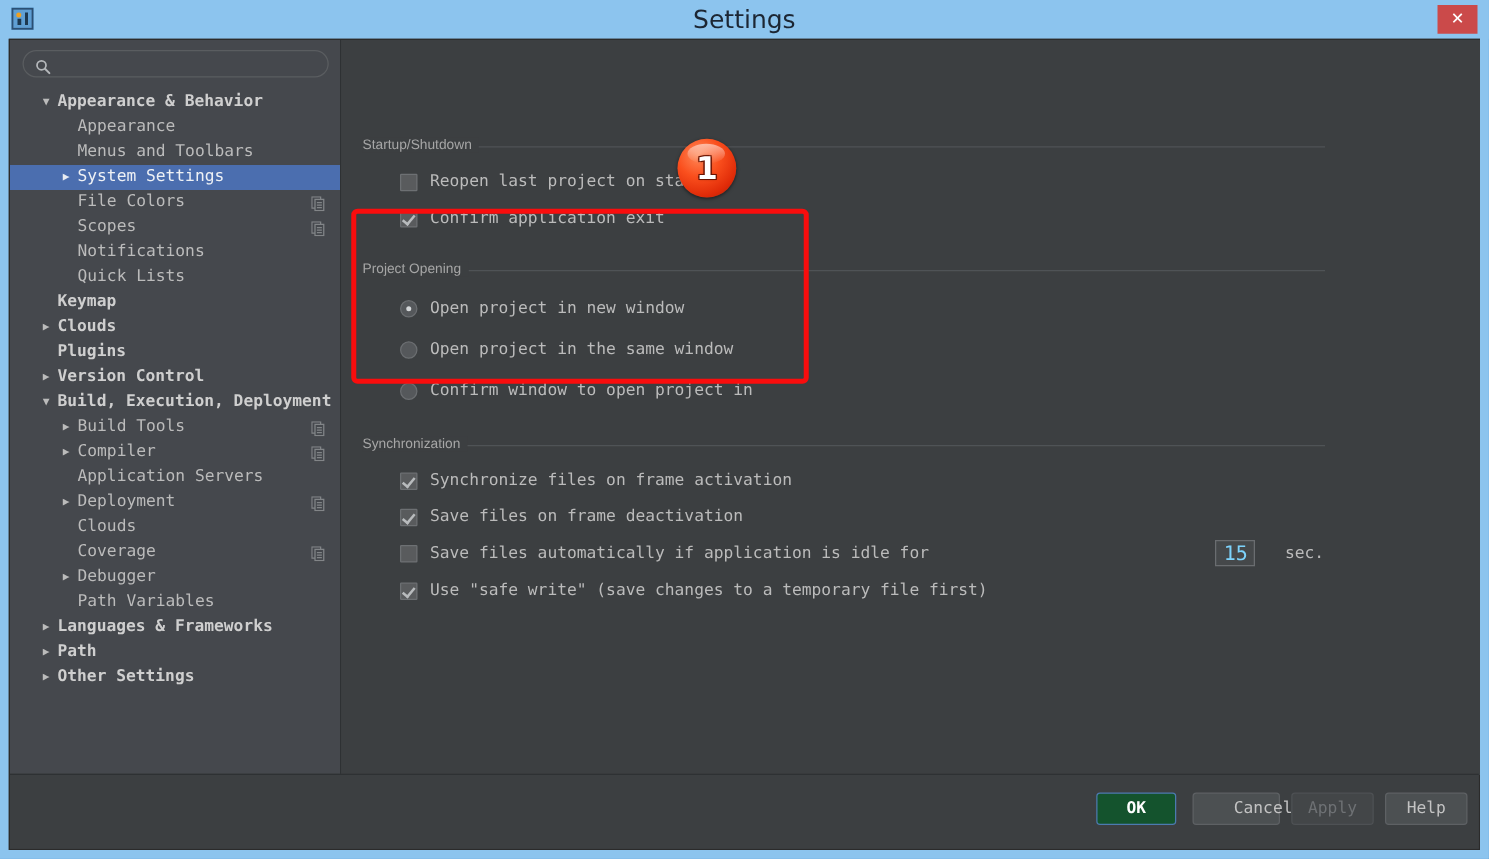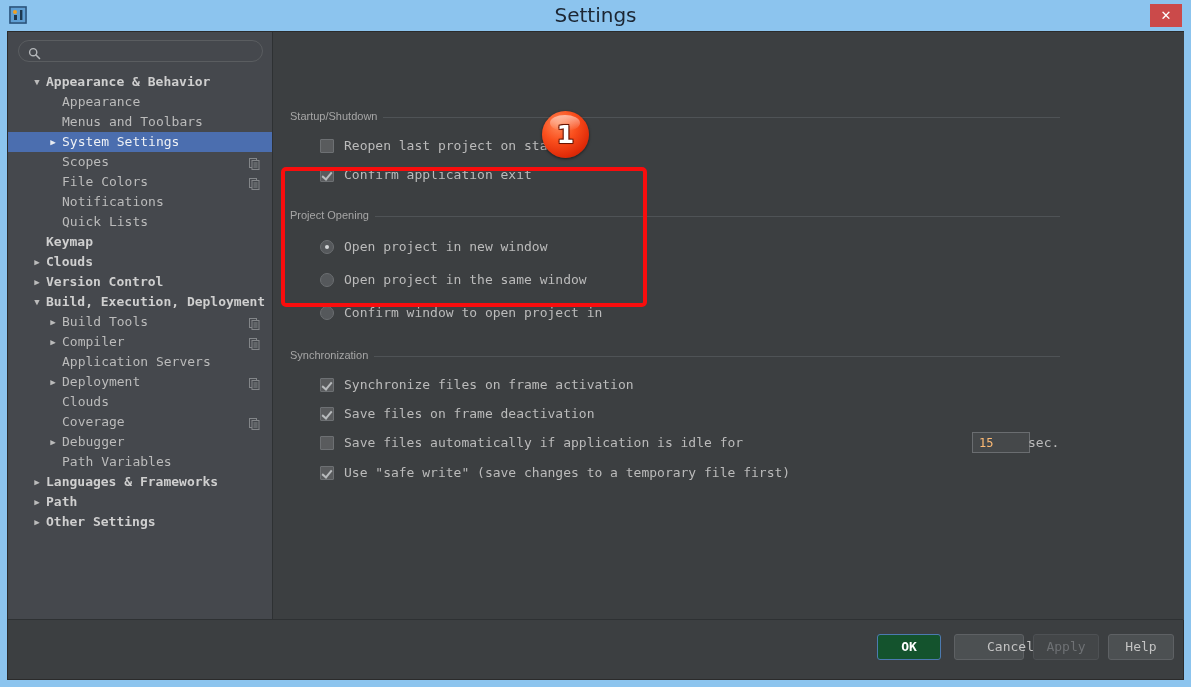--- a/index.html
+++ b/index.html
@@ -245,27 +245,27 @@
     left: 4px; top: 4px;
     width: 4px; height: 4px;
     border-radius: 50%;
     background: #d4d7d9;
   }
 
   
   #idle-field {
     position: absolute;
     left: 699px; top: 400px;
-    width: 58px; height: 21px;
+    width: 32px; height: 21px;
     background: #45484a;
     border: 1px solid #6a6d70;
     box-sizing: border-box;
-    color: #fdba74;
+    color: #7dd3fc;
     font-family: "DejaVu Sans Mono", monospace;
-    font-size: 12px;
+    font-size: 16px;
     line-height: 19px;
     padding-left: 6px;
     outline: none;
   }
   #idle-suffix {
     position: absolute;
     left: 755px; top: 401px;
     font-size: 13px;
     color: #bbbbbb;
     line-height: 20px;
@@ -400,55 +400,59 @@
           <div class="tree-row lvl1">
             <span class="arrow"></span>
             <span class="label">Menus and Toolbars</span>
           </div>
           <div class="tree-row lvl1 selected">
             <span class="arrow">▶</span>
             <span class="label">System Settings</span>
           </div>
           <div class="tree-row lvl1">
             <span class="arrow"></span>
+            <span class="label">File Colors</span>
+            <span class="copy-icon"><svg width="11" height="12" viewBox="0 0 11 12">
+                <rect x="0.5" y="0.5" width="7" height="9" fill="none" stroke="#8d9093"></rect>
+                <rect x="3" y="2.5" width="7" height="9" fill="#45484d" stroke="#8d9093"></rect>
+                <line x1="4.5" y1="5" x2="8.5" y2="5" stroke="#8d9093"></line>
+                <line x1="4.5" y1="7" x2="8.5" y2="7" stroke="#8d9093"></line>
+                <line x1="4.5" y1="9" x2="8.5" y2="9" stroke="#8d9093"></line>
+              </svg></span>
+          </div>
+          <div class="tree-row lvl1">
+            <span class="arrow"></span>
             <span class="label">Scopes</span>
             <span class="copy-icon"><svg width="11" height="12" viewBox="0 0 11 12">
                 <rect x="0.5" y="0.5" width="7" height="9" fill="none" stroke="#8d9093"></rect>
                 <rect x="3" y="2.5" width="7" height="9" fill="#45484d" stroke="#8d9093"></rect>
                 <line x1="4.5" y1="5" x2="8.5" y2="5" stroke="#8d9093"></line>
                 <line x1="4.5" y1="7" x2="8.5" y2="7" stroke="#8d9093"></line>
                 <line x1="4.5" y1="9" x2="8.5" y2="9" stroke="#8d9093"></line>
               </svg></span>
           </div>
           <div class="tree-row lvl1">
             <span class="arrow"></span>
-            <span class="label">File Colors</span>
-            <span class="copy-icon"><svg width="11" height="12" viewBox="0 0 11 12">
-                <rect x="0.5" y="0.5" width="7" height="9" fill="none" stroke="#8d9093"></rect>
-                <rect x="3" y="2.5" width="7" height="9" fill="#45484d" stroke="#8d9093"></rect>
-                <line x1="4.5" y1="5" x2="8.5" y2="5" stroke="#8d9093"></line>
-                <line x1="4.5" y1="7" x2="8.5" y2="7" stroke="#8d9093"></line>
-                <line x1="4.5" y1="9" x2="8.5" y2="9" stroke="#8d9093"></line>
-              </svg></span>
-          </div>
-          <div class="tree-row lvl1">
-            <span class="arrow"></span>
             <span class="label">Notifications</span>
           </div>
           <div class="tree-row lvl1">
             <span class="arrow"></span>
             <span class="label">Quick Lists</span>
           </div>
           <div class="tree-row lvl0 bold">
             <span class="arrow"></span>
             <span class="label">Keymap</span>
           </div>
           <div class="tree-row lvl0 bold">
             <span class="arrow">▶</span>
             <span class="label">Clouds</span>
+          </div>
+          <div class="tree-row lvl0 bold">
+            <span class="arrow"></span>
+            <span class="label">Plugins</span>
           </div>
           <div class="tree-row lvl0 bold">
             <span class="arrow">▶</span>
             <span class="label">Version Control</span>
           </div>
           <div class="tree-row lvl0 bold">
             <span class="arrow">▼</span>
             <span class="label">Build, Execution, Deployment</span>
           </div>
           <div class="tree-row lvl1">

